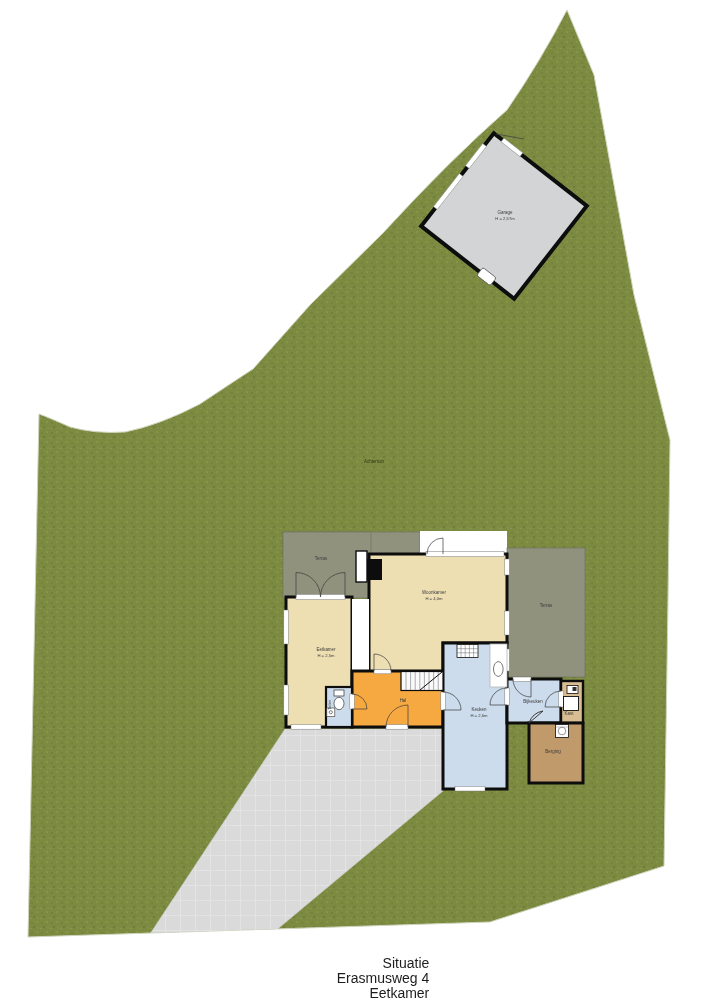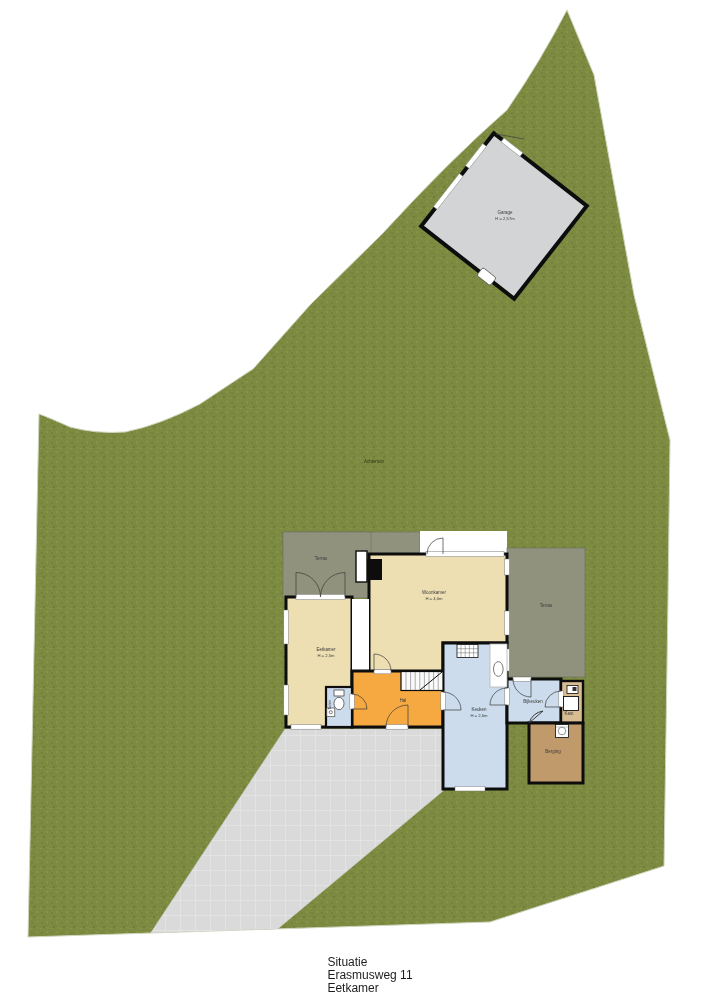--- a/index.html
+++ b/index.html
@@ -5,22 +5,22 @@
   html,body{margin:0;padding:0;background:#fff;}
   #stage{position:relative;width:707px;height:1000px;background:#fff;overflow:hidden;
          font-family:"Liberation Sans",sans-serif;}
   #plan-svg{position:absolute;left:0;top:0;}
   .lbl{position:absolute;transform:translate(-50%,-50%) scale(0.56);
        transform-origin:center;text-align:center;white-space:nowrap;
        font-size:8px;line-height:1.25;color:#3c3c3c;}
   .lbl .sub{font-size:7.5px;}
   .lbl.vertical{transform:translate(-50%,-50%) rotate(-90deg) scale(0.5);}
   .lbl.grass{color:#2f351c;}
-  #caption{position:absolute;left:370px;top:956px;transform:translateX(-50%);
-           text-align:left;font-size:12px;line-height:1.07;color:#1d1d1d;}
+  #caption{position:absolute;left:383px;top:956px;transform:translateX(-50%);
+           text-align:right;font-size:14px;line-height:1.07;color:#1d1d1d;}
 </style>
 </head>
 <body>
 
 <div id="stage">
 
 <svg id="plan-svg" width="707" height="1000" viewBox="0 0 707 1000">
   <defs>
     <pattern id="grass" width="10" height="10" patternUnits="userSpaceOnUse">
       <rect width="10" height="10" fill="#7c8b41"></rect>
@@ -199,17 +199,17 @@
 <div class="lbl" style="left:569px;top:714px">
   <div>Kast</div>
 </div>
 
 <div class="lbl" style="left:553px;top:752px">
   <div>Berging</div>
 </div>
 
 <div id="caption">
   <div>Situatie</div>
-  <div>Erasmusweg 11</div>
+  <div>Erasmusweg 4</div>
   <div>Eetkamer</div>
 </div>
 
 </div>
 
 </body></html>

